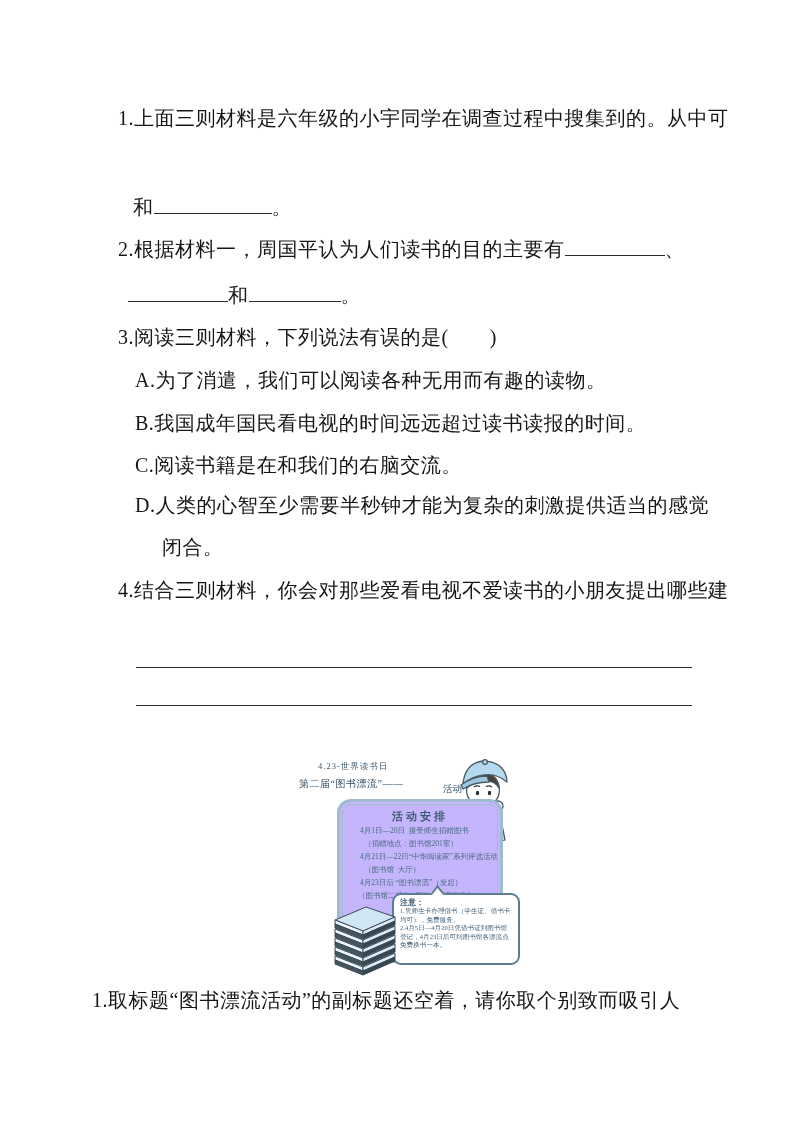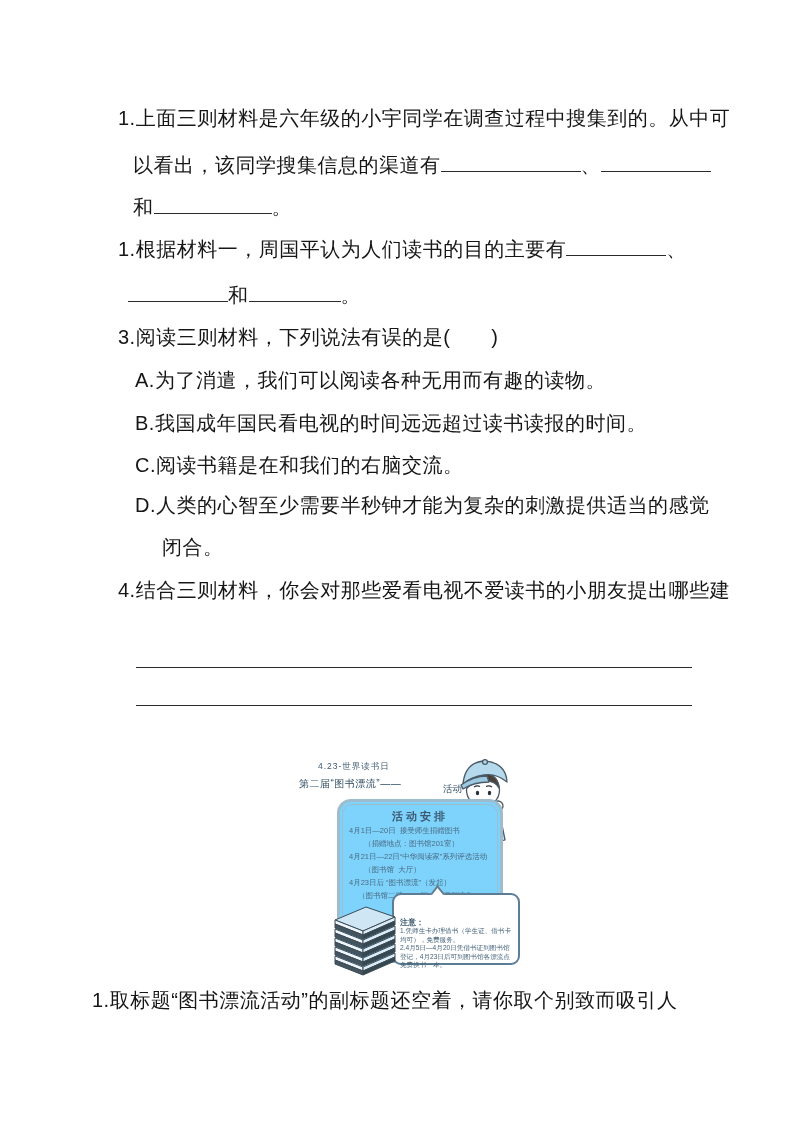--- a/index.html
+++ b/index.html
@@ -1,47 +1,46 @@
 <!DOCTYPE html>
 <html><head>
 <meta charset="utf-8">
 <style>
   html,body{margin:0;padding:0;background:#ffffff;}
   body{width:793px;height:1122px;font-family:"Liberation Sans","DejaVu Sans",sans-serif;}
-  .doc{position:relative;width:793px;height:1122px;background:#fff;overflow:hidden;}
+  .doc{position:relative;width:793px;height:1122px;background:#fff;overflow:hidden;font-family:Liberation Serif, serif;}
   .L{position:absolute;font-size:20px;line-height:25px;white-space:pre;color:#161616;letter-spacing:0.5px;}
   .blank{display:inline-block;border-bottom:1.6px solid #2a2a2a;height:18px;vertical-align:baseline;}
   .blankline{position:absolute;border-bottom:1.6px solid #2a2a2a;height:0;}
   
   .poster{position:absolute;left:297px;top:752px;width:230px;height:228px;}
   .p-date{position:absolute;left:21px;top:9px;font-size:8.5px;color:#3d5a70;letter-spacing:1px;}
   .p-title{position:absolute;left:2px;top:25px;font-size:10px;color:#2f4c62;letter-spacing:0.5px;}
   .p-suffix{position:absolute;left:146px;top:31px;font-size:9.5px;color:#2f4c62;text-align:right;}
   .p-boy{position:absolute;left:152px;top:0px;z-index:1;}
-  .p-box{position:absolute;left:40px;top:47px;width:160px;height:158px;border:3px solid #9dbccd;border-radius:14px;background:#7dd3fc;z-index:2;}
+  .p-box{position:absolute;left:40px;top:47px;width:160px;height:158px;border:3px solid #9dbccd;border-radius:14px;background:#c4b5fd;z-index:2;}
   .p-box::after{content:"";position:absolute;inset:2px;border:1px solid #9dbccd;border-radius:10px;pointer-events:none;}
   .p-box-title{margin-top:7px;text-align:center;font-size:11px;letter-spacing:3px;color:#3c5a72;font-weight:bold;}
-  .p-sched{font-size:7.5px;line-height:13px;color:#4b6b82;white-space:pre;padding-left:9px;}
+  .p-sched{font-size:7.5px;line-height:13px;color:#4b6b82;white-space:pre;padding-left:20px;}
   .p-sched.ind{padding-left:24px;}
   .p-books{position:absolute;left:33px;top:150px;z-index:5;}
   .p-note{position:absolute;left:95px;top:141px;width:128px;height:72px;background:#ffffff;border:2px solid #5d7d94;border-radius:9px;z-index:4;box-sizing:border-box;padding:3px 5px 2px 6px;}
   .p-note::before{content:"";position:absolute;top:-7px;left:38px;width:9px;height:9px;background:#fff;border-left:2px solid #5d7d94;border-top:2px solid #5d7d94;transform:rotate(50deg) skewX(12deg);}
-  .p-note-title{font-size:8px;font-weight:bold;color:#3c5a72;line-height:9px;margin-top:20px;}
+  .p-note-title{font-size:8px;font-weight:bold;color:#3c5a72;line-height:9px;}
   .p-note-line{font-size:6.6px;line-height:8.6px;color:#45637a;}
 </style>
 </head>
 <body>
 
 <div class="doc">
 
   <div class="L" style="top:106px;left:118px">1.上面三则材料是六年级的小宇同学在调查过程中搜集到的。从中可</div>
-  <div class="L" style="top:153px;left:133px"><span>以看出，该同学搜集信息的渠道有</span><span class="blank" style="width:140px"></span><span>、</span><span class="blank" style="width:110px"></span></div>
   <div class="L" style="top:195px;left:133px"><span>和</span><span class="blank" style="width:118px"></span><span>。</span></div>
 
-  <div class="L" style="top:237px;left:118px"><span>1.根据材料一，周国平认为人们读书的目的主要有</span><span class="blank" style="width:100px"></span><span>、</span></div>
+  <div class="L" style="top:237px;left:118px"><span>2.根据材料一，周国平认为人们读书的目的主要有</span><span class="blank" style="width:100px"></span><span>、</span></div>
   <div class="L" style="top:283px;left:128px"><span class="blank" style="width:100px"></span><span>和</span><span class="blank" style="width:92px"></span><span>。</span></div>
 
   <div class="L" style="top:325px;left:118px">3.阅读三则材料，下列说法有误的是(　　)</div>
   <div class="L" style="top:368px;left:135px">A.为了消遣，我们可以阅读各种无用而有趣的读物。</div>
   <div class="L" style="top:453px;left:135px">C.阅读书籍是在和我们的右脑交流。</div>
   <div class="L" style="top:411px;left:135px">B.我国成年国民看电视的时间远远超过读书读报的时间。</div>
   <div class="L" style="top:493px;left:135px">D.人类的心智至少需要半秒钟才能为复杂的刺激提供适当的感觉</div>
   <div class="L" style="top:535px;left:162px">闭合。</div>
 
   <div class="L" style="top:578px;left:118px">4.结合三则材料，你会对那些爱看电视不爱读书的小朋友提出哪些建</div>

